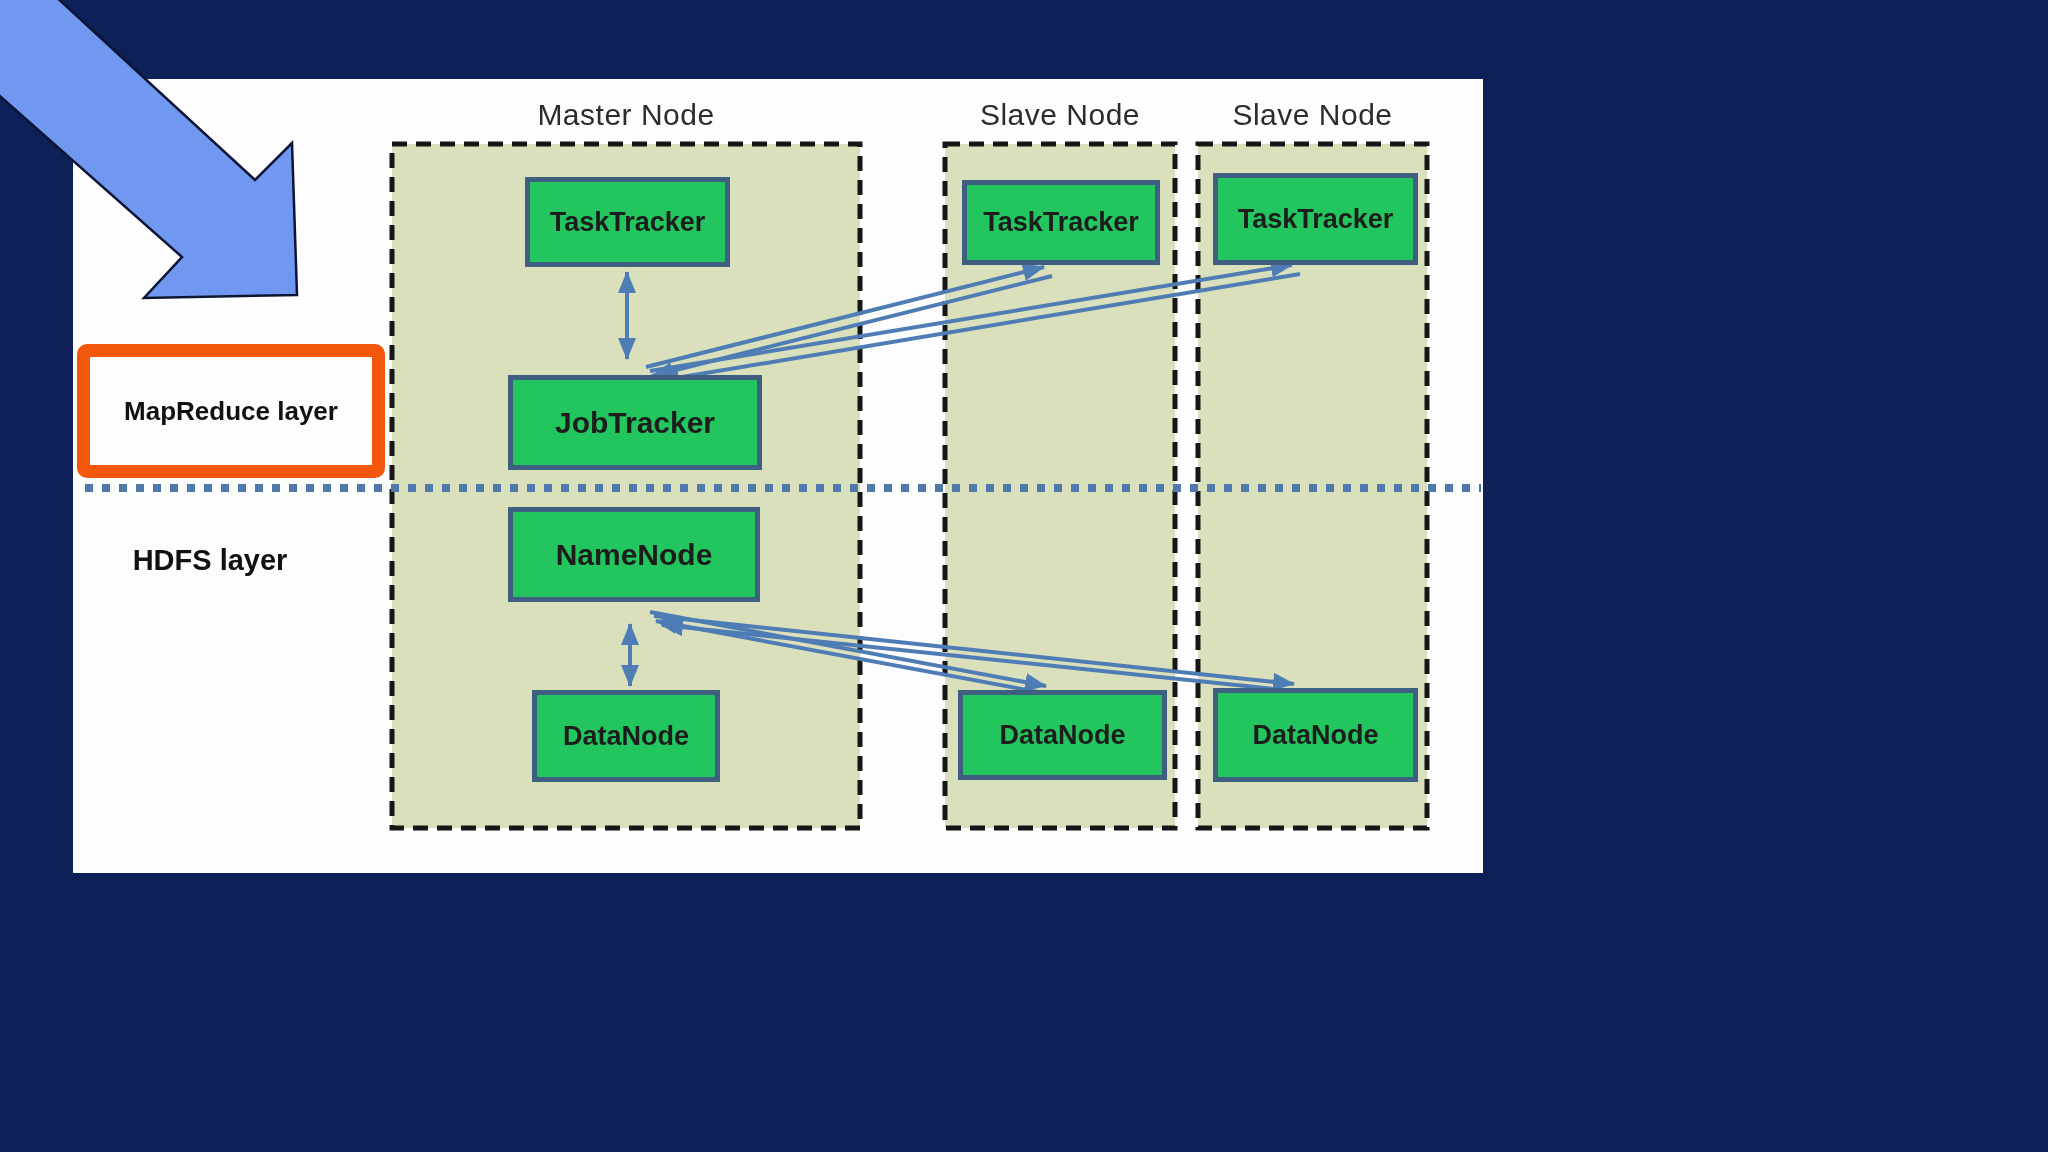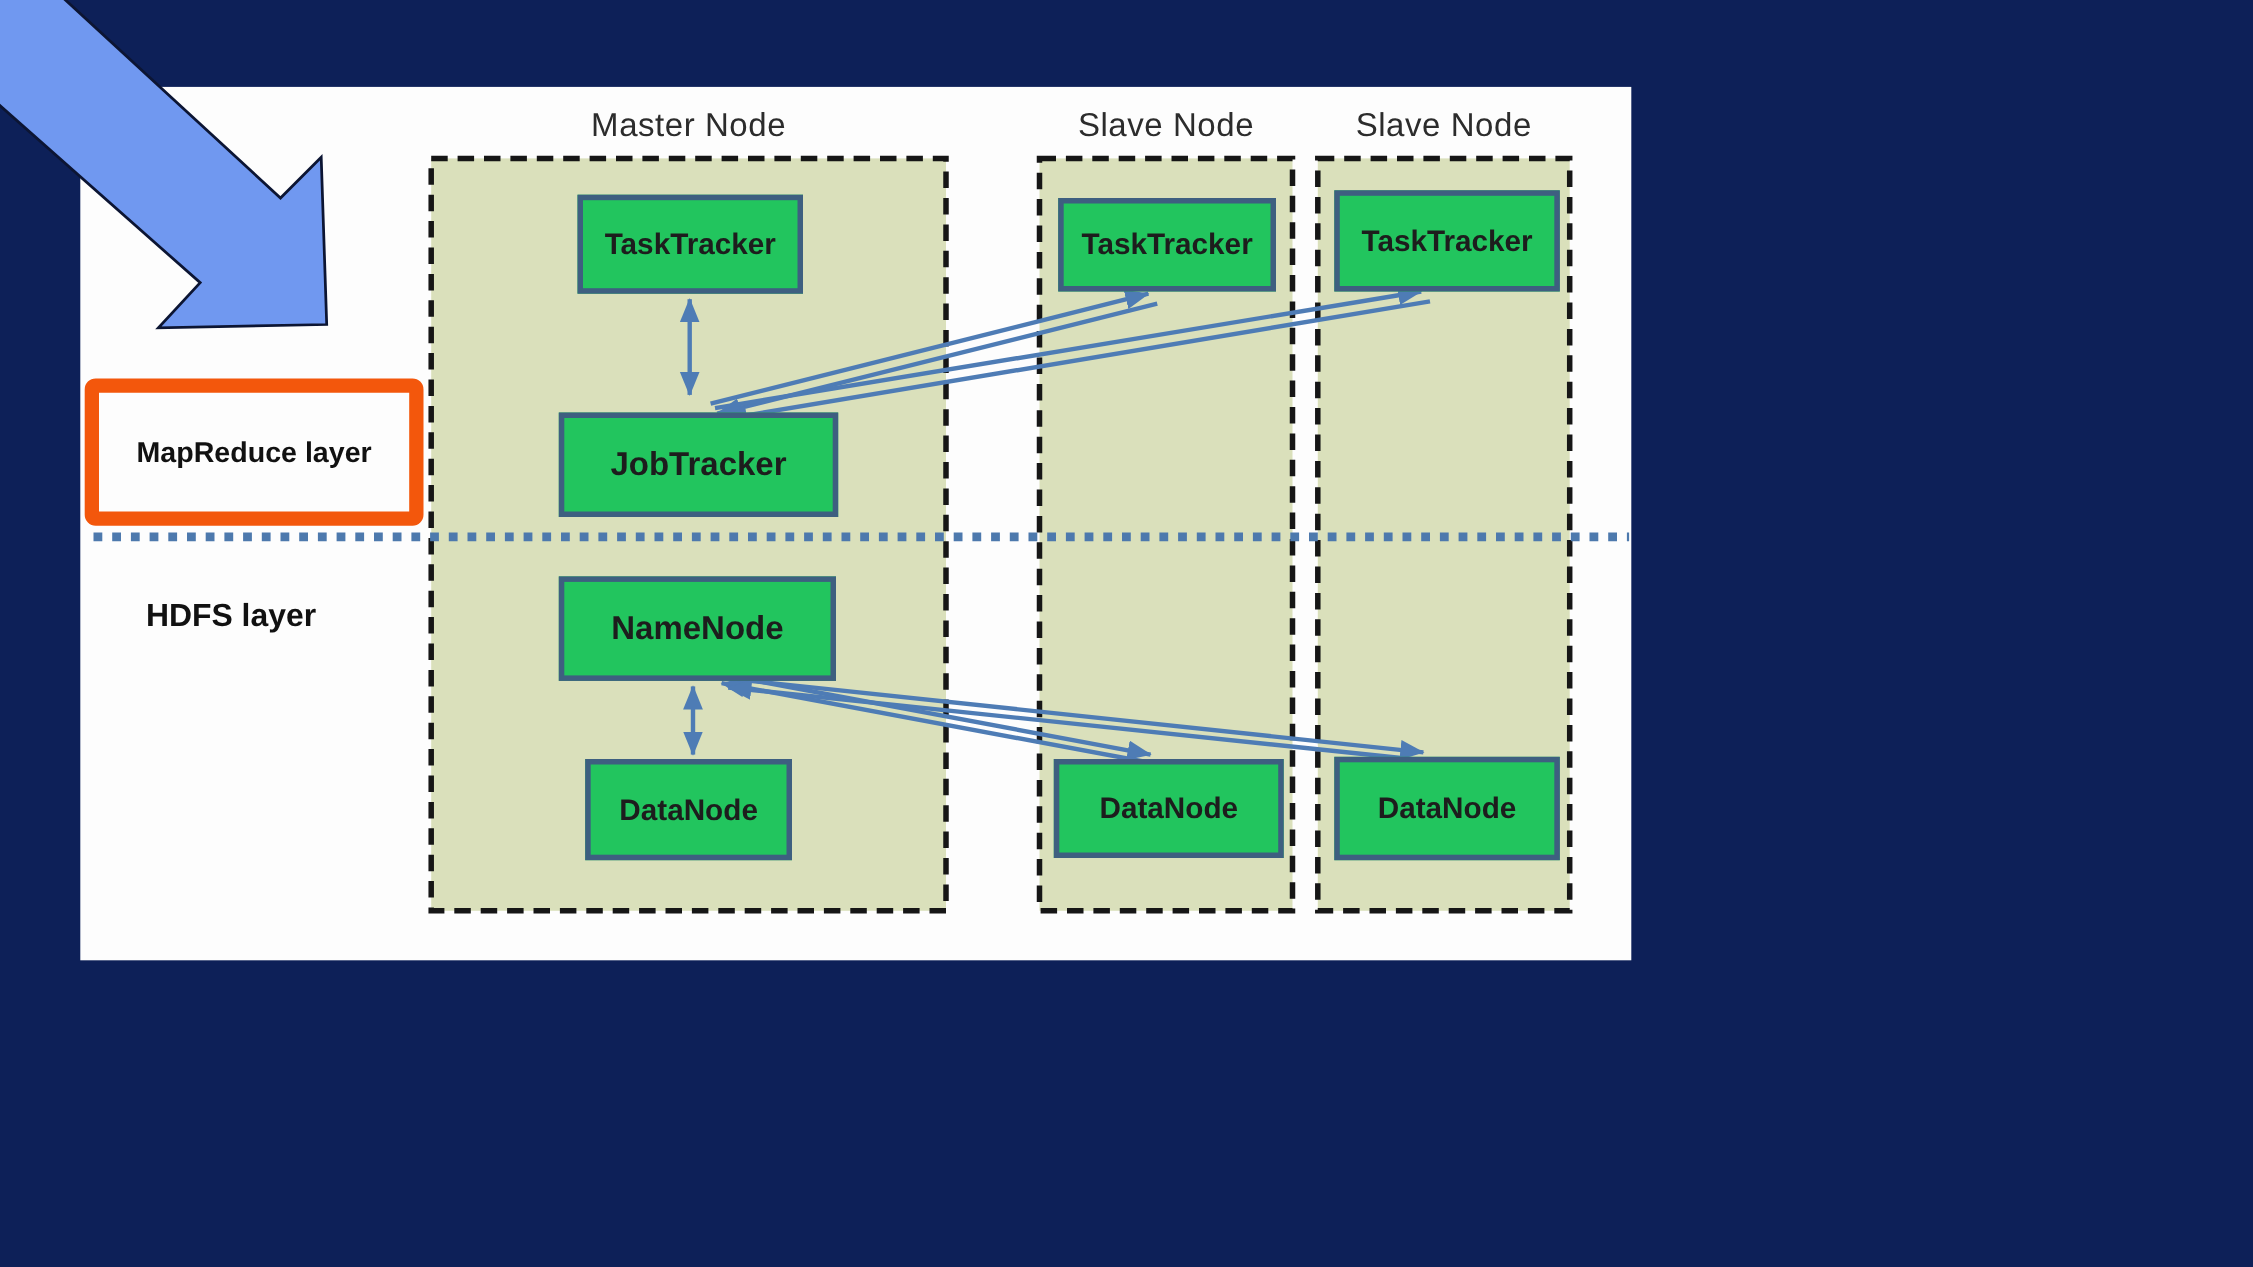--- a/index.html
+++ b/index.html
@@ -124,21 +124,21 @@
   <div class="node-title" style="left:392px;top:97px;width:468px;">Master Node</div>
   <div class="node-title" style="left:945px;top:97px;width:230px;">Slave Node</div>
   <div class="node-title" style="left:1198px;top:97px;width:229px;">Slave Node</div>
 
   <div class="component-box" style="left:525px;top:177px;width:205px;height:90px;">
     <span class="label">TaskTracker</span>
   </div>
   <div class="component-box strong" style="left:508px;top:363px;width:254px;height:95px;margin-top:12px;">
     <span class="label">JobTracker</span>
   </div>
-  <div class="component-box strong" style="left:508px;top:524px;width:252px;height:95px;">
+  <div class="component-box strong" style="left:508px;top:507px;width:252px;height:95px;">
     <span class="label">NameNode</span>
   </div>
   <div class="component-box" style="left:532px;top:690px;width:188px;height:92px;">
     <span class="label">DataNode</span>
   </div>
 
   <div class="component-box" style="left:962px;top:180px;width:198px;height:85px;">
     <span class="label">TaskTracker</span>
   </div>
   <div class="component-box" style="left:958px;top:690px;width:209px;height:90px;">

